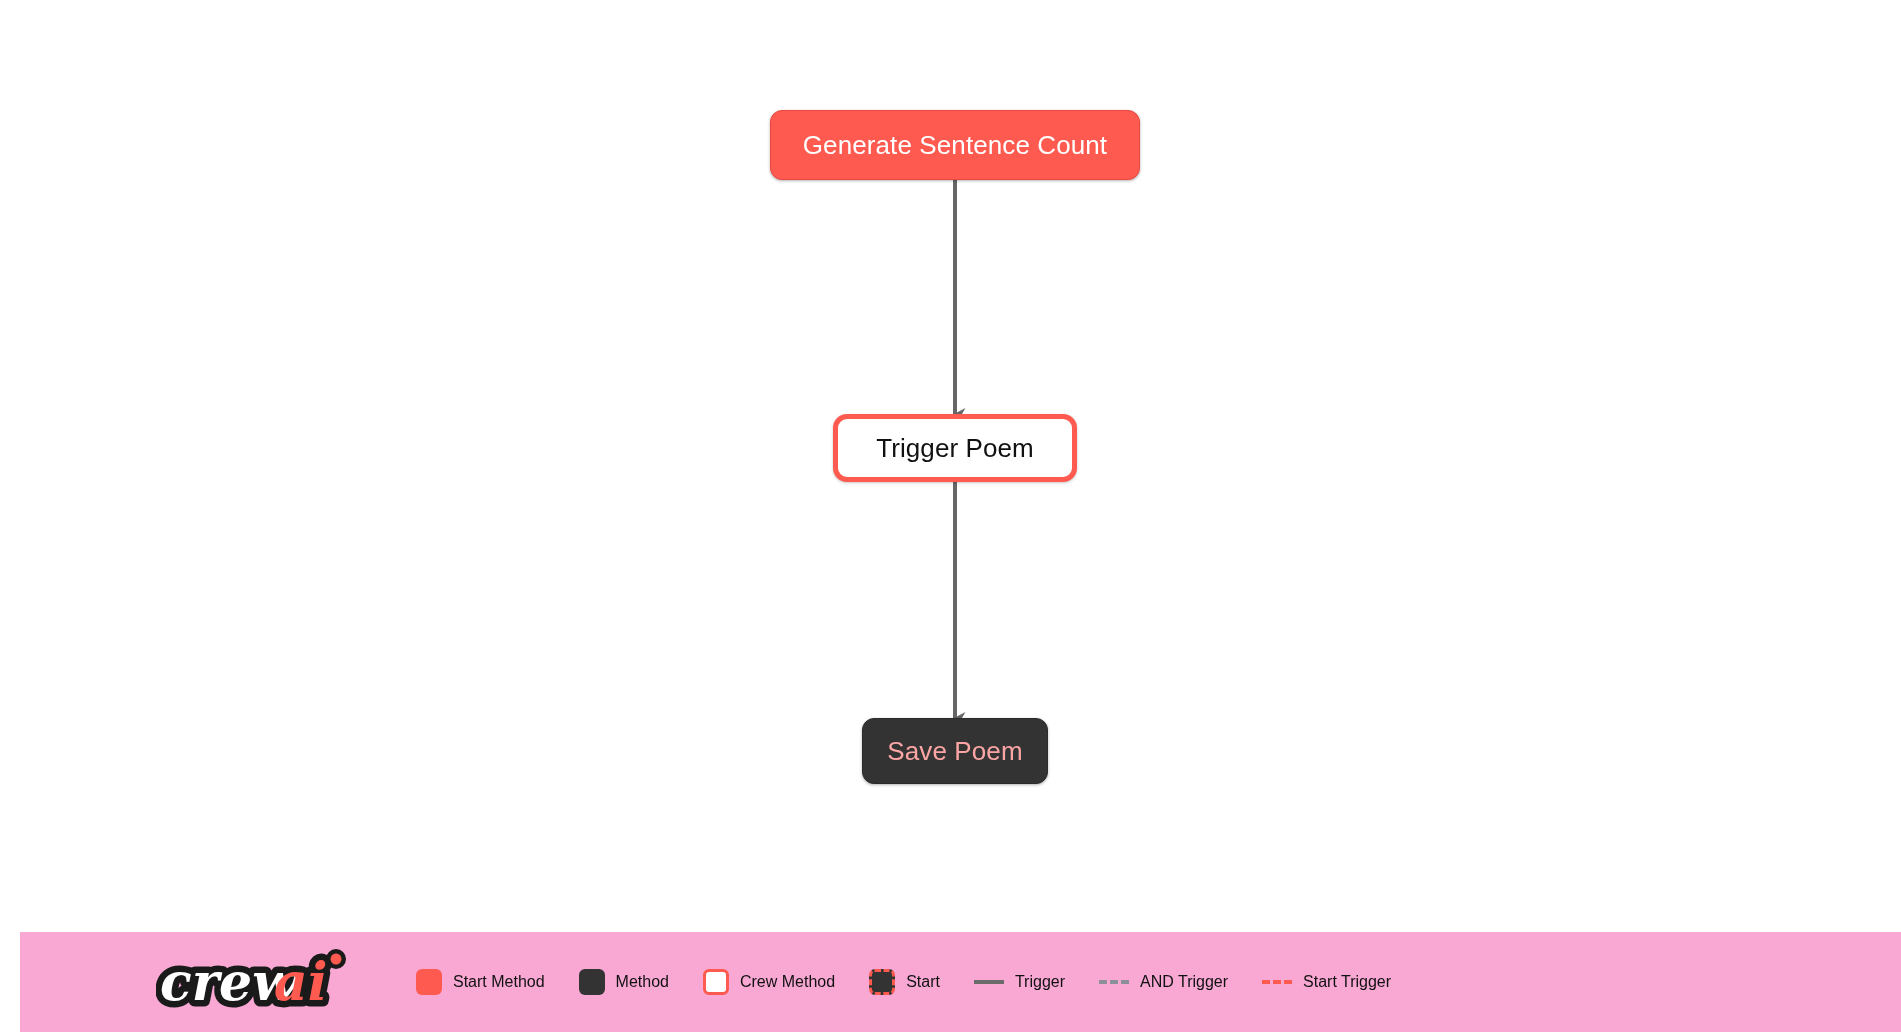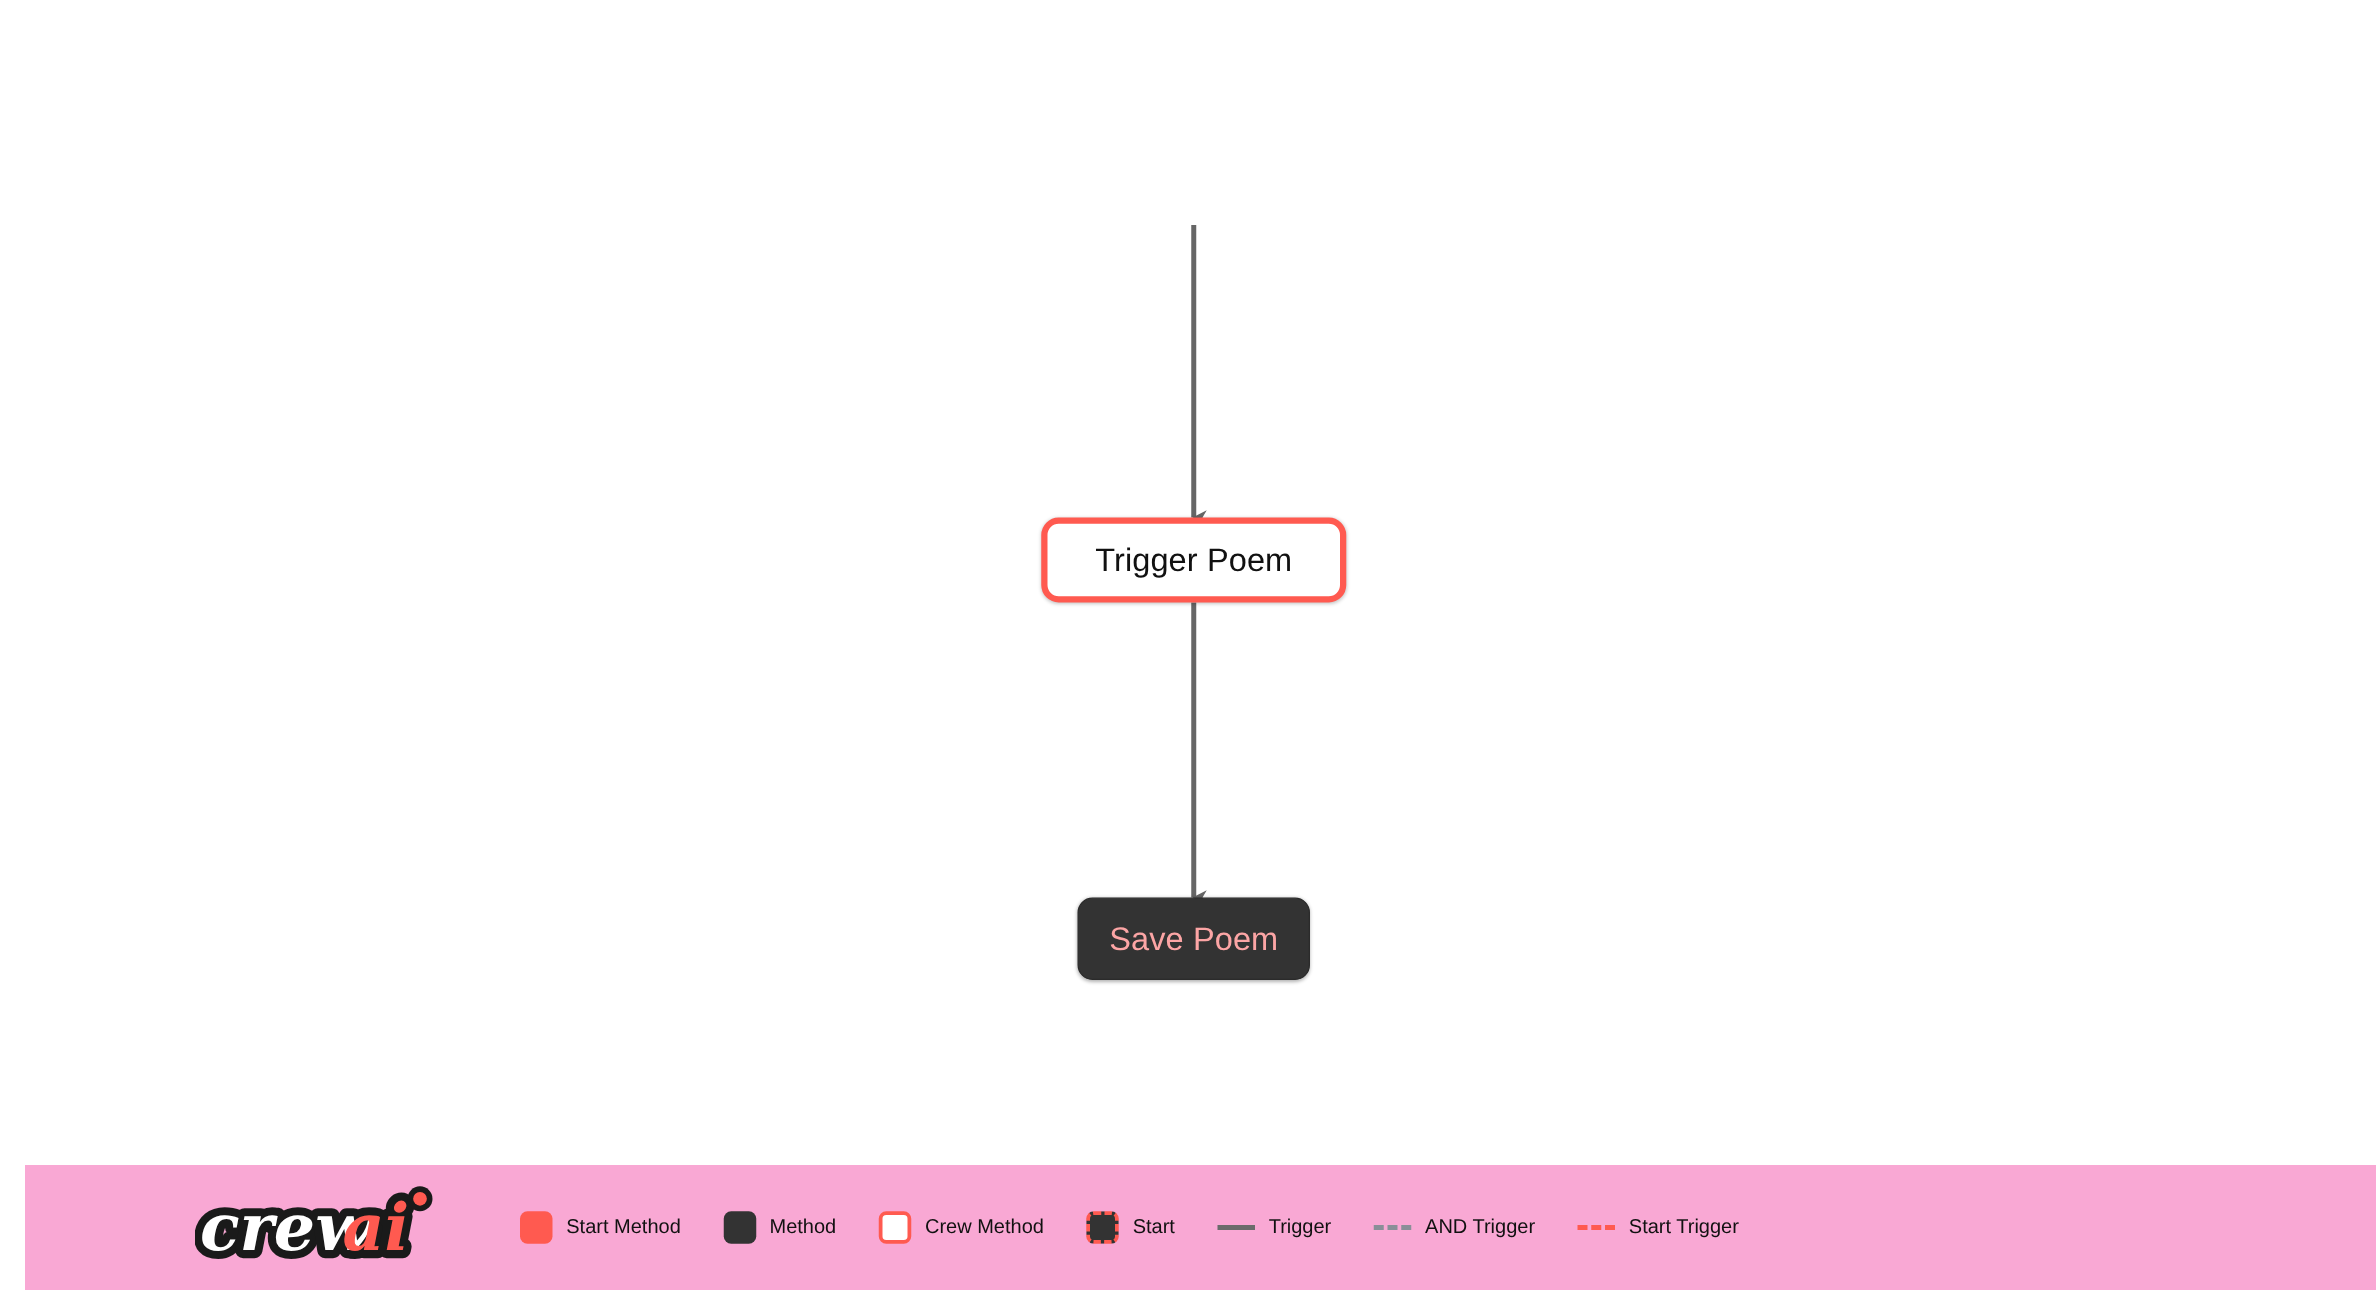--- a/index.html
+++ b/index.html
@@ -145,20 +145,23 @@
       <marker id="arrowhead" markerWidth="13" markerHeight="13" refX="6.5" refY="11.2" orient="auto" markerUnits="userSpaceOnUse">
         <path d="M 0.6 0.8 L 6.5 12.2 L 12.4 0.8 L 6.5 4.2 Z" fill="#666666"></path>
       </marker>
     </defs>
 
     <line x1="955" y1="180" x2="955" y2="414" stroke="#666666" stroke-width="4" marker-end="url(#arrowhead)"></line>
 
     <line x1="955" y1="482" x2="955" y2="718" stroke="#666666" stroke-width="4" marker-end="url(#arrowhead)"></line>
   </svg>
 
+  <div class="node node-start" style="left:770px; top:110px; width:370px; height:70px; font-size:26px;">
+    <span class="node-label">Generate Sentence Count</span>
+  </div>
 
   <div class="node node-crew" style="left:833px; top:414px; width:244px; height:68px; font-size:26px;">
     <span class="node-label">Trigger Poem</span>
   </div>
 
   <div class="node node-method" style="left:862px; top:718px; width:186px; height:66px; font-size:26px;">
     <span class="node-label">Save Poem</span>
   </div>
 
 </div>

